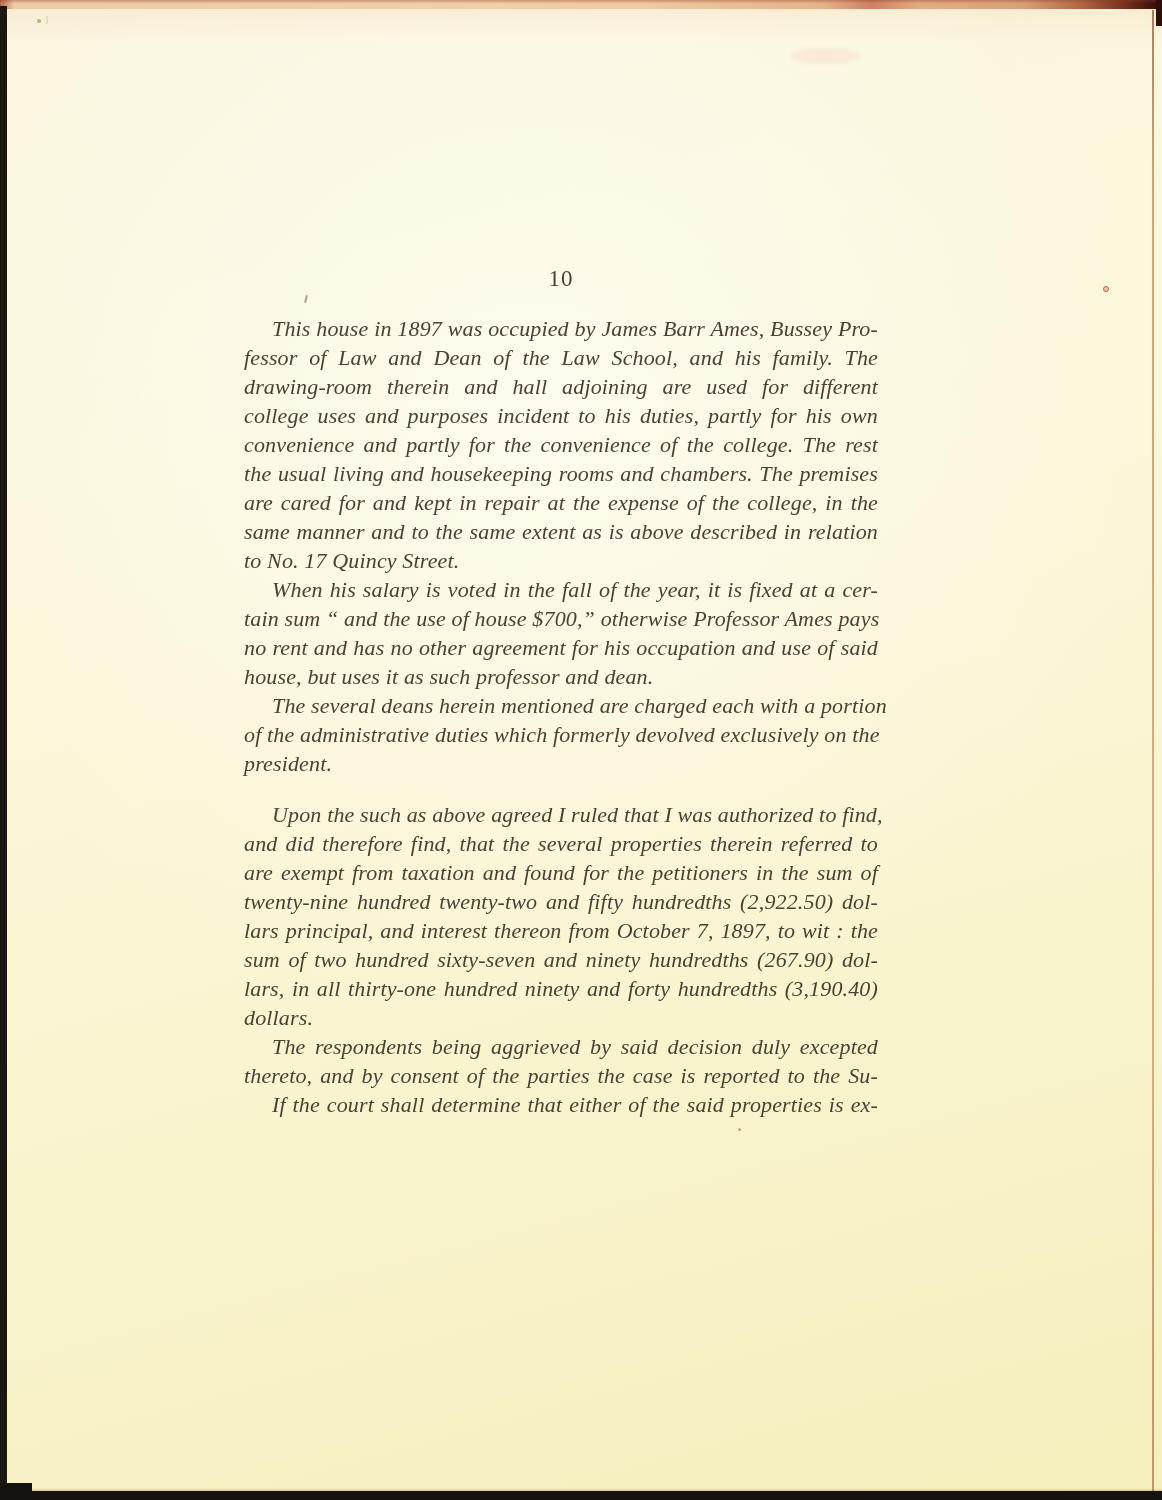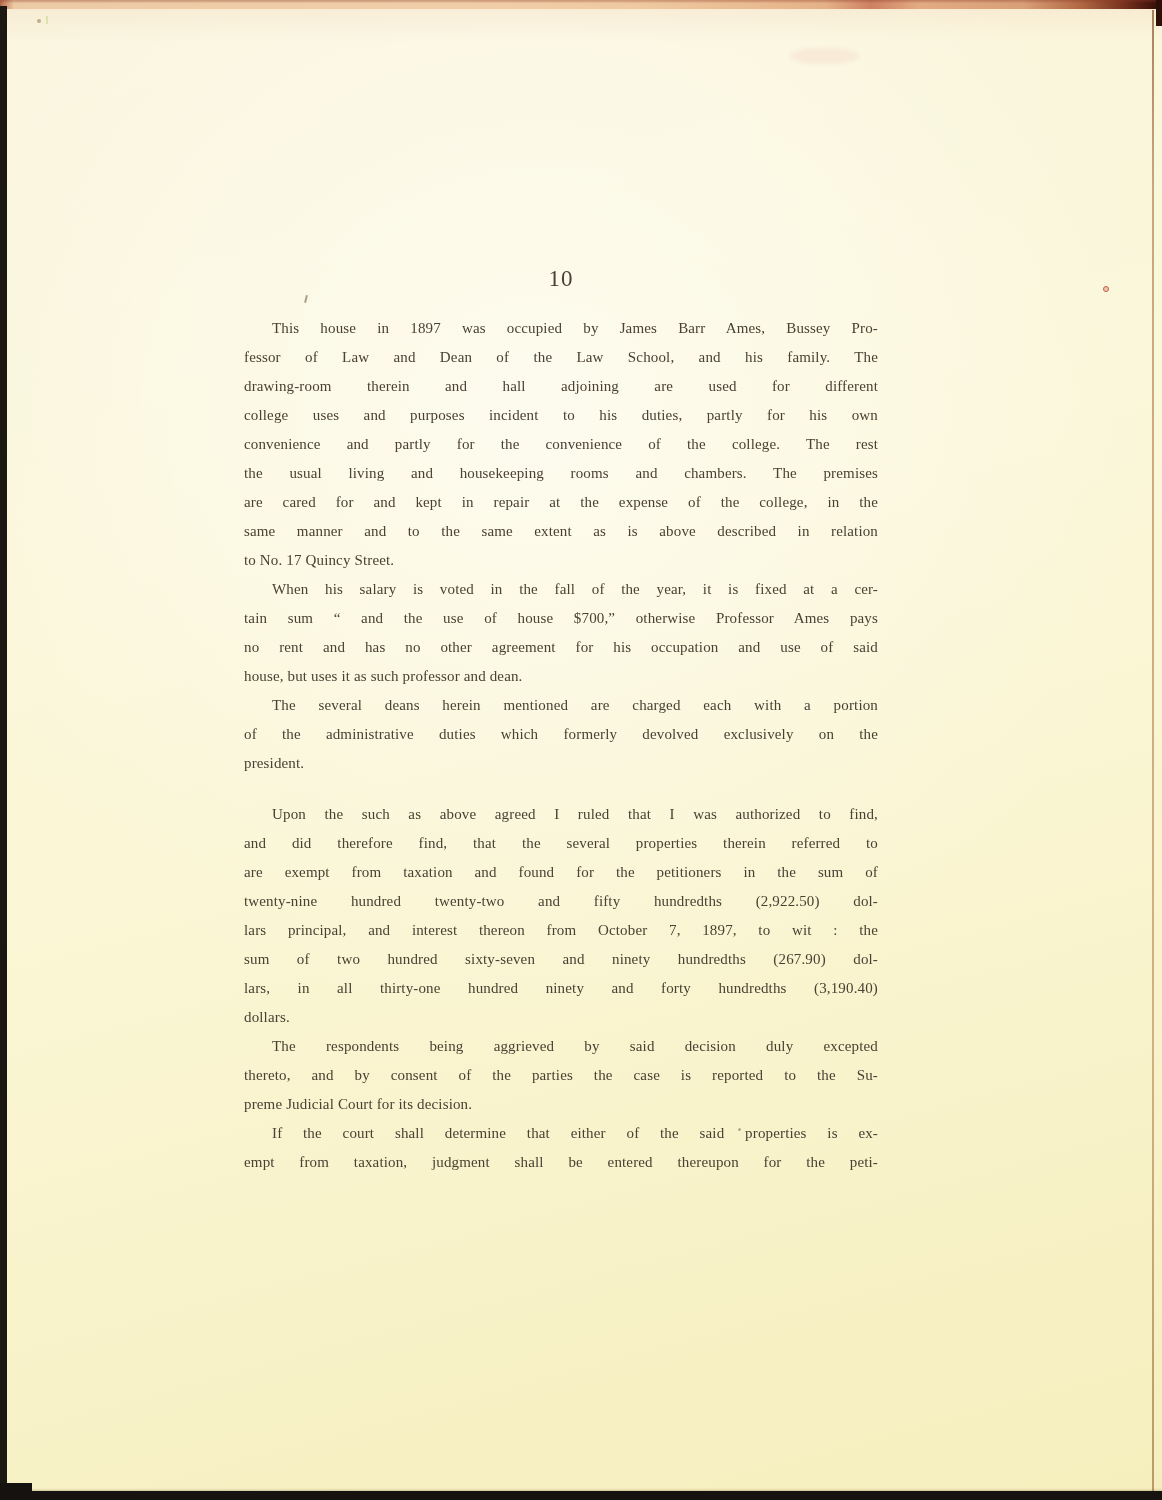--- a/index.html
+++ b/index.html
@@ -71,22 +71,23 @@
   
   .folio {
     position: absolute; left: 244px; top: 264px; width: 634px;
     text-align: center;
     font-size: 23px; line-height: 29px; letter-spacing: 1px;
     color: #4a4134;
   }
   .textblock {
     position: absolute; left: 244px; top: 314px; width: 634px;
     color: #4a4134;
-    font-size: 15px;
+    font-size: 22px;
     letter-spacing: 0.15px;
+    font-style: italic;
   }
   .para { margin: 0; padding: 0; }
   .para.section-gap { margin-top: 22px; }
   .line {
     display: block; height: 29px; line-height: 29px;
     text-align: justify; text-align-last: justify;
     white-space: nowrap;
   }
   .line.last { text-align: left; text-align-last: left; white-space: normal; }
   .line.first { text-indent: 28px; }
@@ -146,22 +147,20 @@
       <span class="line">twenty-nine hundred twenty-two and fifty hundredths (2,922.50) dol-</span>
       <span class="line">lars principal, and interest thereon from October 7, 1897, to wit : the</span>
       <span class="line">sum of two hundred sixty-seven and ninety hundredths (267.90) dol-</span>
       <span class="line">lars, in all thirty-one hundred ninety and forty hundredths (3,190.40)</span>
       <span class="line last">dollars.</span>
     </p>
 
     <p class="para">
       <span class="line first">The respondents being aggrieved by said decision duly excepted</span>
       <span class="line">thereto, and by consent of the parties the case is reported to the Su-</span>
-      <span class="line last">preme Judicial Court for its decision.</span>
     </p>
 
     <p class="para">
       <span class="line first">If the court shall determine that either of the said properties is ex-</span>
-      <span class="line">empt from taxation, judgment shall be entered thereupon for the peti-</span>
     </p>
 
   </main>
 </div>
 
 </body></html>

